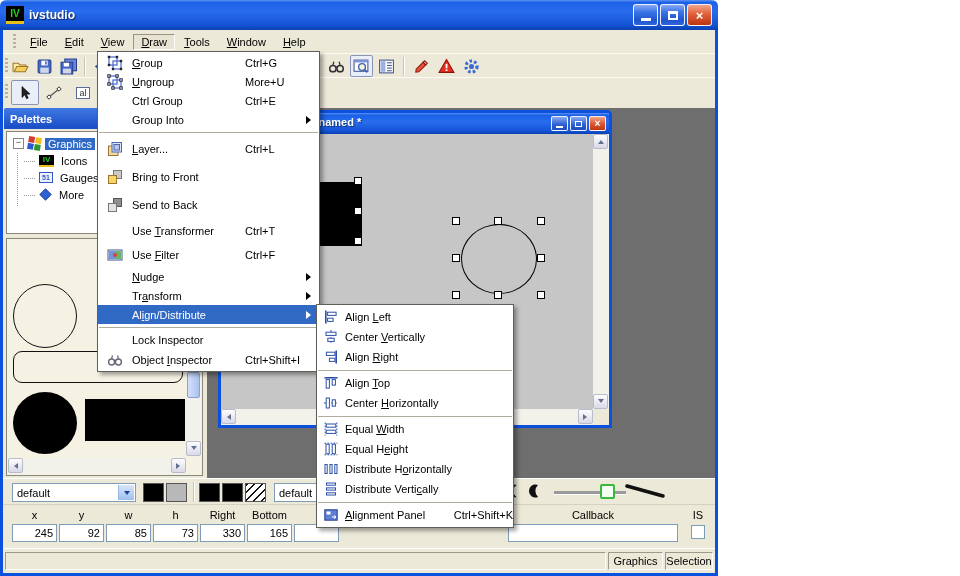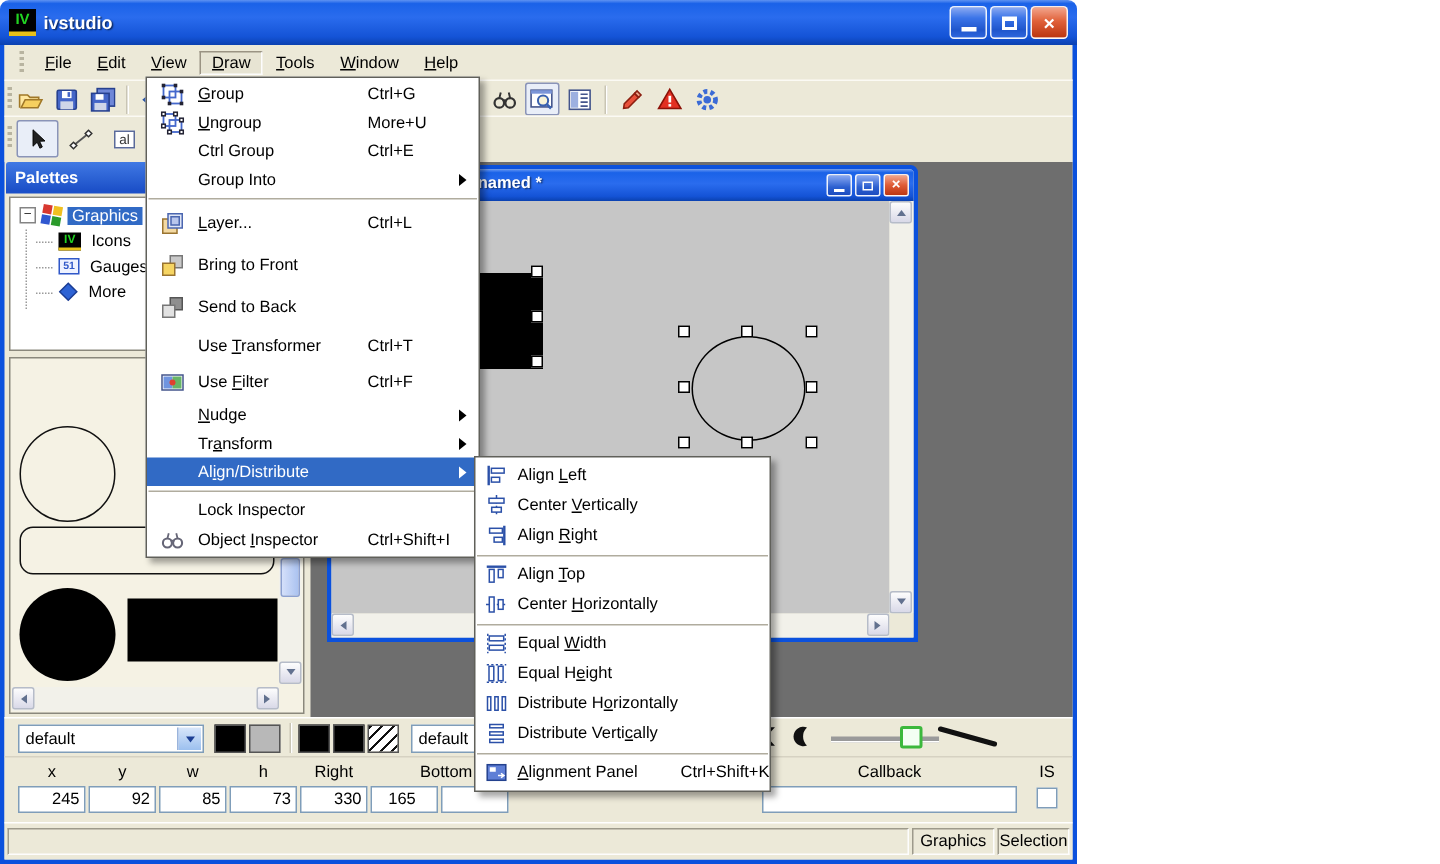--- a/index.html
+++ b/index.html
@@ -465,22 +465,22 @@
     <div class="flabel" style="left: 9px;">x</div>
         <div class="fbox" style="left: 9px;">245</div>
         <div class="flabel" style="left: 56px;">y</div>
         <div class="fbox" style="left: 56px;">92</div>
         <div class="flabel" style="left: 103px;">w</div>
         <div class="fbox" style="left: 103px;">85</div>
         <div class="flabel" style="left: 150px;">h</div>
         <div class="fbox" style="left: 150px;">73</div>
         <div class="flabel" style="left: 197px;">Right</div>
         <div class="fbox" style="left: 197px;">330</div>
-        <div class="flabel" style="left: 244px; margin-left: 28px;">Bottom</div>
-        <div class="fbox" style="left: 244px; text-align: center;">165</div>
+        <div class="flabel" style="left: 244px;">Bottom</div>
+        <div class="fbox" style="left: 244px;">165</div>
         <div class="fbox" style="left: 291px;"></div>
       </div>
 
     <div id="statusbar">
       <span id="sp0" class="spanel"></span>
       <span id="sp1" class="spanel">Graphics</span>
       <span id="sp2" class="spanel">Selection</span>
     </div>
   </div>
 

